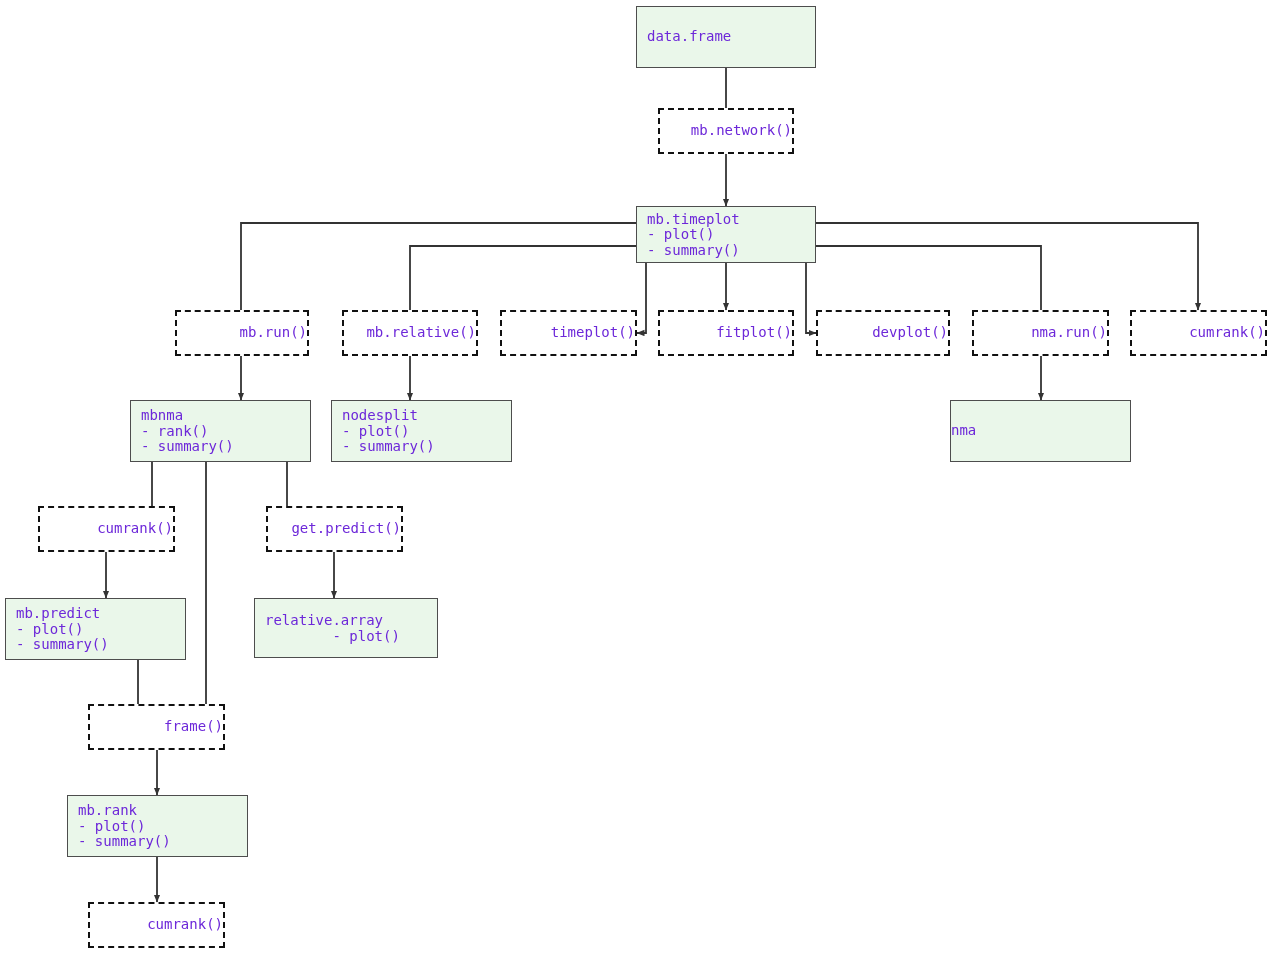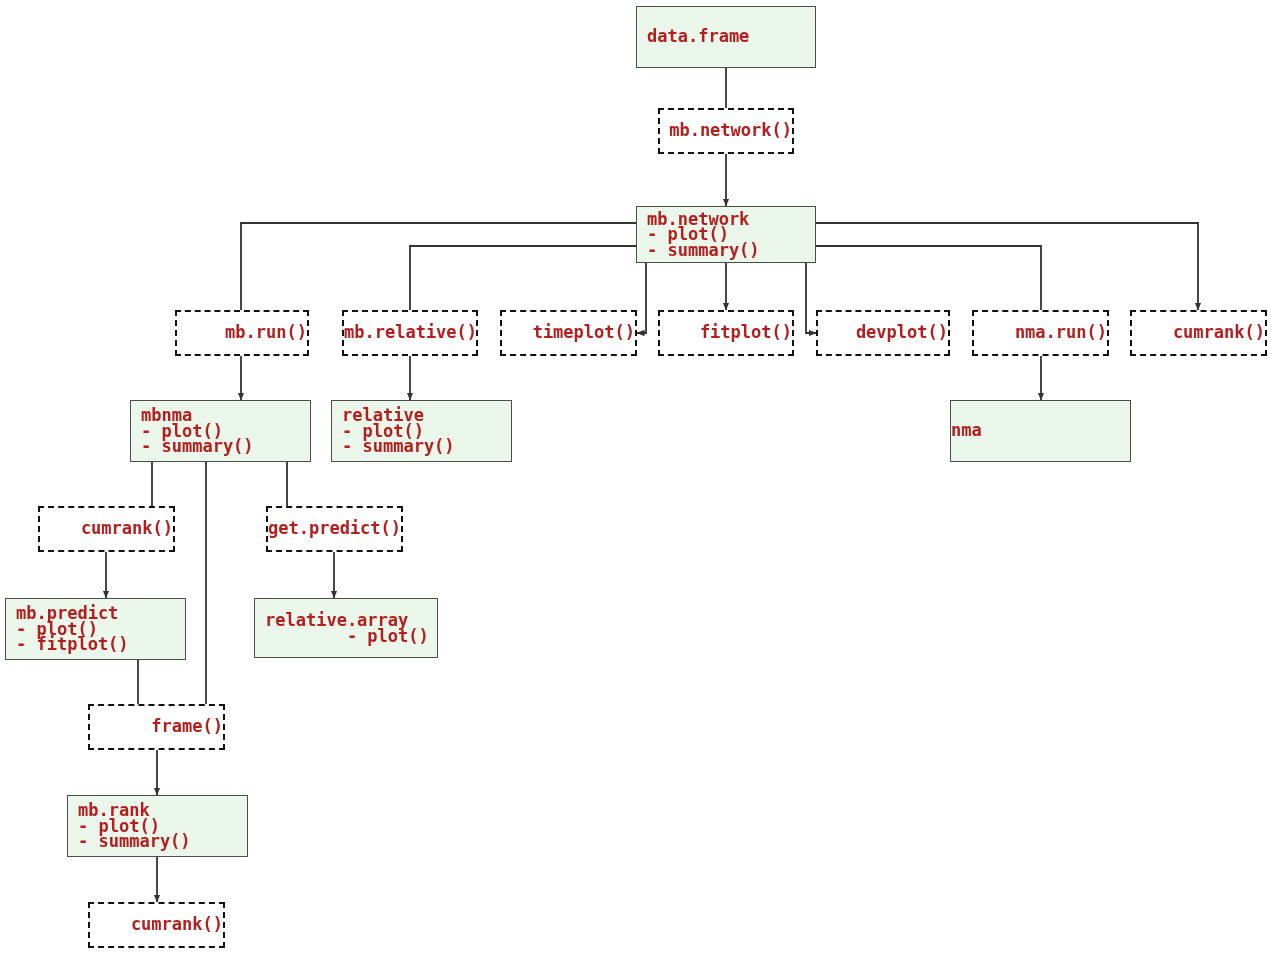--- a/index.html
+++ b/index.html
@@ -22,25 +22,24 @@
     position: absolute;
     left: 0;
     top: 0;
     width: 1271px;
     height: 953px;
     pointer-events: none;
   }
   .node {
     position: absolute;
     box-sizing: border-box;
-    font-size: 17px;
+    font-size: 14px;
     line-height: 15.5px;
-    color: #b91c1c;
+    color: #6d28d9;
     white-space: pre;
-    font-weight: bold;
   }
   .node.cls {
     background: #eaf7ea;
     border: 1.6px solid #4d4d4d;
   }
   .node.fn {
     background: transparent;
     border: 2px dashed #111111;
   }
   .node .txt {
@@ -96,42 +95,42 @@
       <polyline points="206,462 206,704" fill="none" stroke="#333333" stroke-width="1.8" stroke-linejoin="miter"></polyline>
       <polyline points="106,552 106,598" fill="none" stroke="#333333" stroke-width="1.8" stroke-linejoin="miter" marker-end="url(#arrowhead)"></polyline>
       <polyline points="334,552 334,598" fill="none" stroke="#333333" stroke-width="1.8" stroke-linejoin="miter" marker-end="url(#arrowhead)"></polyline>
       <polyline points="138,660 138,704" fill="none" stroke="#333333" stroke-width="1.8" stroke-linejoin="miter"></polyline>
       <polyline points="157,750 157,795" fill="none" stroke="#333333" stroke-width="1.8" stroke-linejoin="miter" marker-end="url(#arrowhead)"></polyline>
       <polyline points="157,857 157,902" fill="none" stroke="#333333" stroke-width="1.8" stroke-linejoin="miter" marker-end="url(#arrowhead)"></polyline>
     </svg>
   <div id="node-layer">
       <div class="node cls" style="left: 636px; top: 6px; width: 180px; height: 62px; background: rgb(234, 247, 234); border-color: rgb(77, 77, 77);"><span class="txt">data.frame</span></div>
       <div class="node fn" style="left: 658px; top: 108px; width: 136px; height: 46px; border-color: rgb(17, 17, 17);"><span class="txt">mb.network()</span></div>
-      <div class="node cls" style="left: 636px; top: 206px; width: 180px; height: 57px; background: rgb(234, 247, 234); border-color: rgb(77, 77, 77);"><span class="txt">mb.network
+      <div class="node cls" style="left: 636px; top: 206px; width: 180px; height: 57px; background: rgb(234, 247, 234); border-color: rgb(77, 77, 77);"><span class="txt">mb.timeplot
 - plot()
 - summary()</span></div>
       <div class="node fn" style="left: 175px; top: 310px; width: 134px; height: 46px; border-color: rgb(17, 17, 17);"><span class="txt">mb.run()</span></div>
       <div class="node fn" style="left: 342px; top: 310px; width: 136px; height: 46px; border-color: rgb(17, 17, 17);"><span class="txt">mb.relative()</span></div>
       <div class="node fn" style="left: 500px; top: 310px; width: 137px; height: 46px; border-color: rgb(17, 17, 17);"><span class="txt">timeplot()</span></div>
       <div class="node fn" style="left: 658px; top: 310px; width: 136px; height: 46px; border-color: rgb(17, 17, 17);"><span class="txt">fitplot()</span></div>
       <div class="node fn" style="left: 816px; top: 310px; width: 134px; height: 46px; border-color: rgb(17, 17, 17);"><span class="txt">devplot()</span></div>
       <div class="node fn" style="left: 972px; top: 310px; width: 137px; height: 46px; border-color: rgb(17, 17, 17);"><span class="txt">nma.run()</span></div>
       <div class="node fn" style="left: 1130px; top: 310px; width: 137px; height: 46px; border-color: rgb(17, 17, 17);"><span class="txt">cumrank()</span></div>
       <div class="node cls" style="left: 130px; top: 400px; width: 181px; height: 62px; background: rgb(234, 247, 234); border-color: rgb(77, 77, 77);"><span class="txt">mbnma
-- plot()
+- rank()
 - summary()</span></div>
-      <div class="node cls" style="left: 331px; top: 400px; width: 181px; height: 62px; background: rgb(234, 247, 234); border-color: rgb(77, 77, 77);"><span class="txt">relative
+      <div class="node cls" style="left: 331px; top: 400px; width: 181px; height: 62px; background: rgb(234, 247, 234); border-color: rgb(77, 77, 77);"><span class="txt">nodesplit
 - plot()
 - summary()</span></div>
       <div class="node cls center" style="left: 950px; top: 400px; width: 181px; height: 62px; background: rgb(234, 247, 234); border-color: rgb(77, 77, 77);"><span class="txt">nma</span></div>
       <div class="node fn" style="left: 38px; top: 506px; width: 137px; height: 46px; border-color: rgb(17, 17, 17);"><span class="txt">cumrank()</span></div>
       <div class="node fn" style="left: 266px; top: 506px; width: 137px; height: 46px; border-color: rgb(17, 17, 17);"><span class="txt">get.predict()</span></div>
       <div class="node cls" style="left: 5px; top: 598px; width: 181px; height: 62px; background: rgb(234, 247, 234); border-color: rgb(77, 77, 77);"><span class="txt">mb.predict
 - plot()
-- fitplot()</span></div>
+- summary()</span></div>
       <div class="node cls" style="left: 254px; top: 598px; width: 184px; height: 60px; background: rgb(234, 247, 234); border-color: rgb(77, 77, 77);"><span class="txt">relative.array
         - plot()</span></div>
       <div class="node fn" style="left: 88px; top: 704px; width: 137px; height: 46px; border-color: rgb(17, 17, 17);"><span class="txt">frame()</span></div>
       <div class="node cls" style="left: 67px; top: 795px; width: 181px; height: 62px; background: rgb(234, 247, 234); border-color: rgb(77, 77, 77);"><span class="txt">mb.rank
 - plot()
 - summary()</span></div>
       <div class="node fn" style="left: 88px; top: 902px; width: 137px; height: 46px; border-color: rgb(17, 17, 17);"><span class="txt">cumrank()</span></div>
     </div>
 </div>
 

